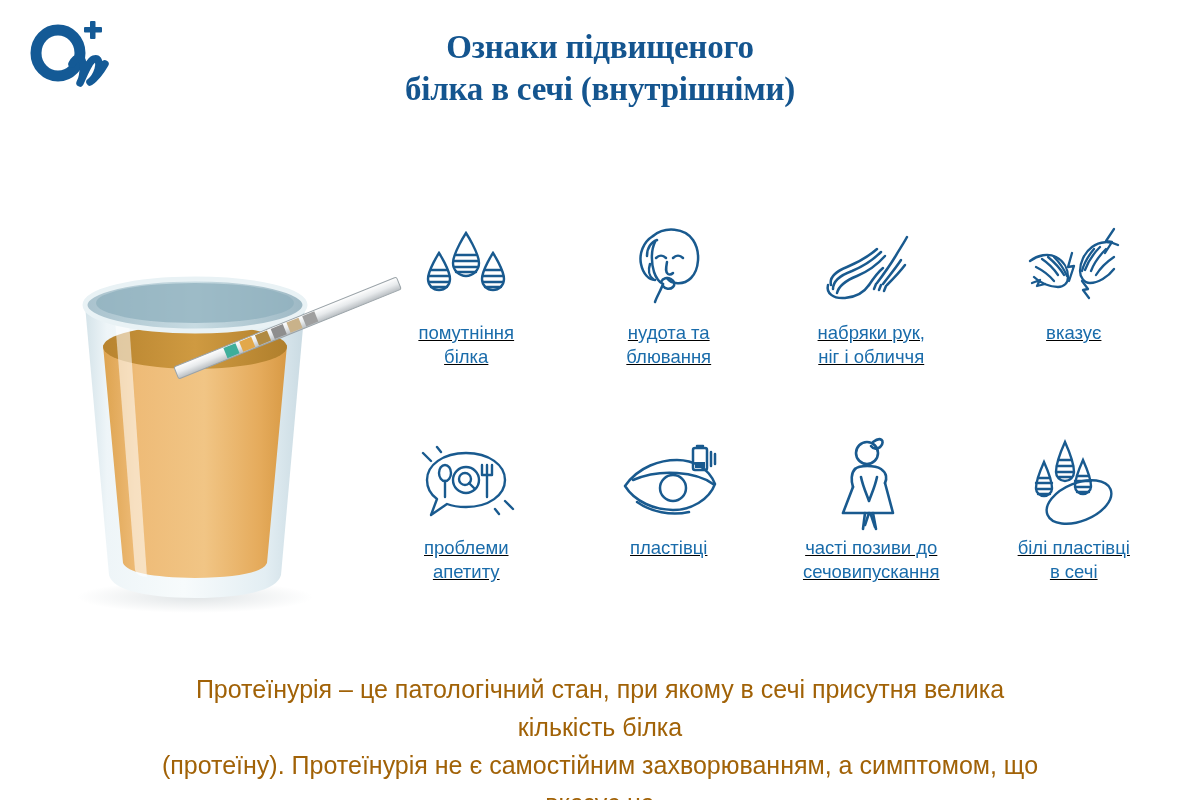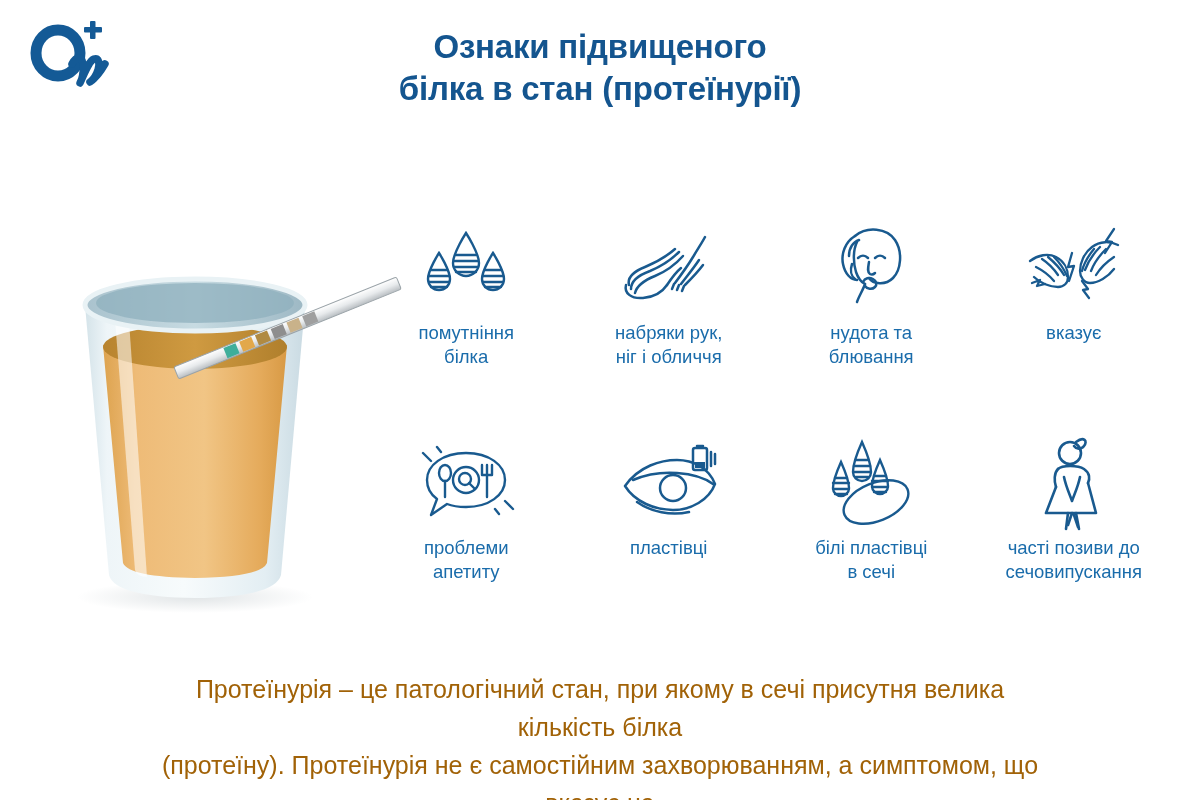--- a/index.html
+++ b/index.html
@@ -30,40 +30,41 @@
     left: 300px;
     top: 26px;
     width: 600px;
     text-align: center;
     color: #14558f;
     font-size: 33px;
     font-weight: bold;
     line-height: 1.28;
     letter-spacing: -0.2px;
   }
-  .title .ln { display: block; }
+  .title .ln { display: block; font-family: Liberation Serif, serif; }
 
   
   .cup-wrap {
     position: absolute;
     left: 55px;
     top: 225px;
     width: 420px;
     height: 400px;
   }
 
   
   .grid {
     position: absolute;
     left: 365px;
     top: 215px;
     width: 810px;
     display: grid;
     grid-template-columns: repeat(4, 1fr);
     grid-template-rows: 215px 215px;
+    text-decoration: underline;
   }
   .cell {
     display: flex;
     flex-direction: column;
     align-items: center;
     justify-content: flex-start;
     padding-top: 4px;
   }
   .cell .ico {
     height: 96px;
@@ -104,21 +105,21 @@
 
     <path d="M44 48 C48 40 54 40 55 48 C56 56 54 64 52 67 C57 56 61 45 66 43 C71 41 72 48 70 54 C68 60 65 64 62 66 C68 62 73 55 77 48" fill="none" stroke="#145a96" stroke-width="7.5" stroke-linecap="round" stroke-linejoin="round"></path>
 
     <rect x="62" y="5" width="5.5" height="18" rx="1" fill="#145a96"></rect>
     <rect x="56" y="11" width="18" height="5.5" rx="1" fill="#145a96"></rect>
   </svg>
 </div>
 
 <div class="title">
   <span class="ln">Ознаки підвищеного</span>
-  <span class="ln">білка в стан (протеїнурії)</span>
+  <span class="ln">білка в сечі (внутрішніми)</span>
 </div>
 
 <div class="cup-wrap">
   <svg width="420" height="400" viewBox="0 0 420 400" xmlns="http://www.w3.org/2000/svg">
     <defs>
       <linearGradient id="glassG" x1="0" y1="0" x2="1" y2="0">
         <stop offset="0" stop-color="#d4e3e9"></stop>
         <stop offset="0.10" stop-color="#eef5f8"></stop>
         <stop offset="0.45" stop-color="#f7fbfc"></stop>
         <stop offset="0.82" stop-color="#e3eef3"></stop>
@@ -190,42 +191,20 @@
           <path d="M19 28 C19 28 8 45 8 54 A11 11 0 0 0 30 54 C30 45 19 28 19 28Z"></path>
           <path d="M11 45 H27 M9 51 H29 M9 57 H29 M11 62 H27"></path>
           <path d="M73 28 C73 28 62 45 62 54 A11 11 0 0 0 84 54 C84 45 73 28 73 28Z"></path>
           <path d="M65 45 H81 M63 51 H83 M63 57 H83 M65 62 H81"></path>
         </g>
       </svg>
     </div>
     <div class="cap">
       <span style="display: block;">помутніння</span>
       <span style="display: block;">білка</span>
-    </div>
-  </div>
-
-  <div class="cell">
-    <div class="ico">
-      <svg width="104" height="80" viewBox="0 0 104 80" xmlns="http://www.w3.org/2000/svg">
-        <g fill="none" stroke="#195a8f" stroke-width="2.5" stroke-linecap="round" stroke-linejoin="round">
-          <path d="M12 58 C10 50 18 44 28 40 C40 35 50 29 58 22"></path>
-          <path d="M14 62 C14 54 22 48 33 44 C45 39 54 33 62 25"></path>
-          <path d="M18 66 C20 58 28 53 38 49 C50 44 58 38 66 29"></path>
-          <path d="M9 58 C7 66 14 72 26 71 C38 70 46 64 50 58"></path>
-          <path d="M50 58 C54 52 58 46 64 41"></path>
-          <path d="M58 56 C64 48 70 40 76 30 C82 20 86 14 88 10"></path>
-          <path d="M64 57 C70 49 76 42 82 33"></path>
-          <path d="M68 58 C74 52 80 46 86 38"></path>
-          <path d="M55 62 L57 57 M60 63 L62 58 M65 64 L67 59"></path>
-        </g>
-      </svg>
-    </div>
-    <div class="cap">
-      <span style="display: block;">набряки рук,</span>
-      <span style="display: block;">ніг і обличчя</span>
     </div>
   </div>
 
   <div class="cell">
     <div class="ico">
       <svg width="92" height="90" viewBox="0 0 92 90" xmlns="http://www.w3.org/2000/svg">
         <g fill="none" stroke="#195a8f" stroke-width="2.5" stroke-linecap="round" stroke-linejoin="round">
           <path d="M30 14 C42 4 62 6 70 18 C78 30 76 48 68 56 C60 64 48 62 44 56"></path>
           <path d="M30 14 C20 20 16 32 18 42 C20 52 26 58 32 58"></path>
           <path d="M32 20 C28 28 28 40 31 50 C33 56 36 60 40 62"></path>
@@ -240,20 +219,42 @@
       </svg>
     </div>
     <div class="cap">
       <span style="display: block;">нудота та</span>
       <span style="display: block;">блювання</span>
     </div>
   </div>
 
   <div class="cell">
     <div class="ico">
+      <svg width="104" height="80" viewBox="0 0 104 80" xmlns="http://www.w3.org/2000/svg">
+        <g fill="none" stroke="#195a8f" stroke-width="2.5" stroke-linecap="round" stroke-linejoin="round">
+          <path d="M12 58 C10 50 18 44 28 40 C40 35 50 29 58 22"></path>
+          <path d="M14 62 C14 54 22 48 33 44 C45 39 54 33 62 25"></path>
+          <path d="M18 66 C20 58 28 53 38 49 C50 44 58 38 66 29"></path>
+          <path d="M9 58 C7 66 14 72 26 71 C38 70 46 64 50 58"></path>
+          <path d="M50 58 C54 52 58 46 64 41"></path>
+          <path d="M58 56 C64 48 70 40 76 30 C82 20 86 14 88 10"></path>
+          <path d="M64 57 C70 49 76 42 82 33"></path>
+          <path d="M68 58 C74 52 80 46 86 38"></path>
+          <path d="M55 62 L57 57 M60 63 L62 58 M65 64 L67 59"></path>
+        </g>
+      </svg>
+    </div>
+    <div class="cap">
+      <span style="display: block;">набряки рук,</span>
+      <span style="display: block;">ніг і обличчя</span>
+    </div>
+  </div>
+
+  <div class="cell">
+    <div class="ico">
       <svg width="104" height="88" viewBox="0 0 104 88" xmlns="http://www.w3.org/2000/svg">
         <g fill="none" stroke="#195a8f" stroke-width="2.3" stroke-linecap="round" stroke-linejoin="round">
 
           <path d="M8 38 C16 32 26 30 34 34 C42 38 46 46 46 54 C46 60 42 64 36 64 C28 64 18 60 12 54"></path>
           <path d="M20 36 C26 40 32 46 36 52"></path>
           <path d="M26 34 C32 39 38 45 42 52"></path>
           <path d="M32 34 C37 39 42 46 45 53"></path>
           <path d="M14 44 C20 47 27 52 32 58"></path>
 
           <path d="M96 22 C88 18 78 18 70 24 C62 30 58 40 58 48 C58 54 62 60 68 60 C76 60 86 54 92 46"></path>
@@ -312,40 +313,20 @@
           <rect x="76" y="6" width="14" height="22" rx="2"></rect>
           <path d="M80 4 L86 4"></path>
           <path d="M78 20 L88 20 L88 26 L78 26Z" fill="#195a8f" stroke="none"></path>
           <path d="M94 10 L94 24 M98 12 L98 22"></path>
         </g>
       </svg>
     </div>
     <div class="cap">
       <span style="display: block;">пластівці</span>
 
-    </div>
-  </div>
-
-  <div class="cell">
-    <div class="ico">
-      <svg width="98" height="92" viewBox="0 0 98 92" xmlns="http://www.w3.org/2000/svg">
-        <g fill="none" stroke="#195a8f" stroke-width="2.4" stroke-linecap="round">
-          <path d="M40 6 C40 6 31 26 31 36 A9 9 0 0 0 49 36 C49 26 40 6 40 6Z"></path>
-          <path d="M34 24 H46 M32 30 H48 M32 36 H48 M34 41 H46"></path>
-          <path d="M19 26 C19 26 11 44 11 52 A8 8 0 0 0 27 52 C27 44 19 26 19 26Z"></path>
-          <path d="M13 42 H25 M11 47 H27 M11 53 H27 M13 58 H25"></path>
-          <path d="M58 24 C58 24 50 42 50 50 A8 8 0 0 0 66 50 C66 42 58 24 58 24Z"></path>
-          <path d="M52 40 H64 M50 45 H66 M50 51 H66 M52 56 H64"></path>
-          <ellipse cx="54" cy="66" rx="34" ry="19" transform="rotate(-22 54 66)"></ellipse>
-        </g>
-      </svg>
-    </div>
-    <div class="cap">
-      <span style="display: block;">білі пластівці</span>
-      <span style="display: block;">в сечі</span>
     </div>
   </div>
 
   <div class="cell">
     <div class="ico">
       <svg width="84" height="98" viewBox="0 0 84 98" xmlns="http://www.w3.org/2000/svg">
         <g fill="none" stroke="#195a8f" stroke-width="2.6" stroke-linecap="round" stroke-linejoin="round">
           <circle cx="38" cy="20" r="11"></circle>
           <path d="M44 9 C52 3 56 8 52 13 C49 17 44 16 42 13"></path>
           <path d="M26 36 C30 32 46 32 52 36 C58 40 58 46 56 50"></path>
@@ -355,18 +336,38 @@
           <path d="M36 80 L34 96 M44 80 L47 96"></path>
           <path d="M40 80 L36 92 M42 82 L46 94"></path>
         </g>
       </svg>
     </div>
     <div class="cap">
       <span style="display: block;">часті позиви до</span>
       <span style="display: block;">сечовипускання</span>
     </div>
   </div>
+
+  <div class="cell">
+    <div class="ico">
+      <svg width="98" height="92" viewBox="0 0 98 92" xmlns="http://www.w3.org/2000/svg">
+        <g fill="none" stroke="#195a8f" stroke-width="2.4" stroke-linecap="round">
+          <path d="M40 6 C40 6 31 26 31 36 A9 9 0 0 0 49 36 C49 26 40 6 40 6Z"></path>
+          <path d="M34 24 H46 M32 30 H48 M32 36 H48 M34 41 H46"></path>
+          <path d="M19 26 C19 26 11 44 11 52 A8 8 0 0 0 27 52 C27 44 19 26 19 26Z"></path>
+          <path d="M13 42 H25 M11 47 H27 M11 53 H27 M13 58 H25"></path>
+          <path d="M58 24 C58 24 50 42 50 50 A8 8 0 0 0 66 50 C66 42 58 24 58 24Z"></path>
+          <path d="M52 40 H64 M50 45 H66 M50 51 H66 M52 56 H64"></path>
+          <ellipse cx="54" cy="66" rx="34" ry="19" transform="rotate(-22 54 66)"></ellipse>
+        </g>
+      </svg>
+    </div>
+    <div class="cap">
+      <span style="display: block;">білі пластівці</span>
+      <span style="display: block;">в сечі</span>
+    </div>
+  </div>
 </div>
 
 <div class="footer">
   <span class="ln">Протеїнурія – це патологічний стан, при якому в сечі присутня велика кількість білка</span>
   <span class="ln">(протеїну). Протеїнурія не є самостійним захворюванням, а симптомом, що вказує на</span>
 </div>
 
 </body></html>

